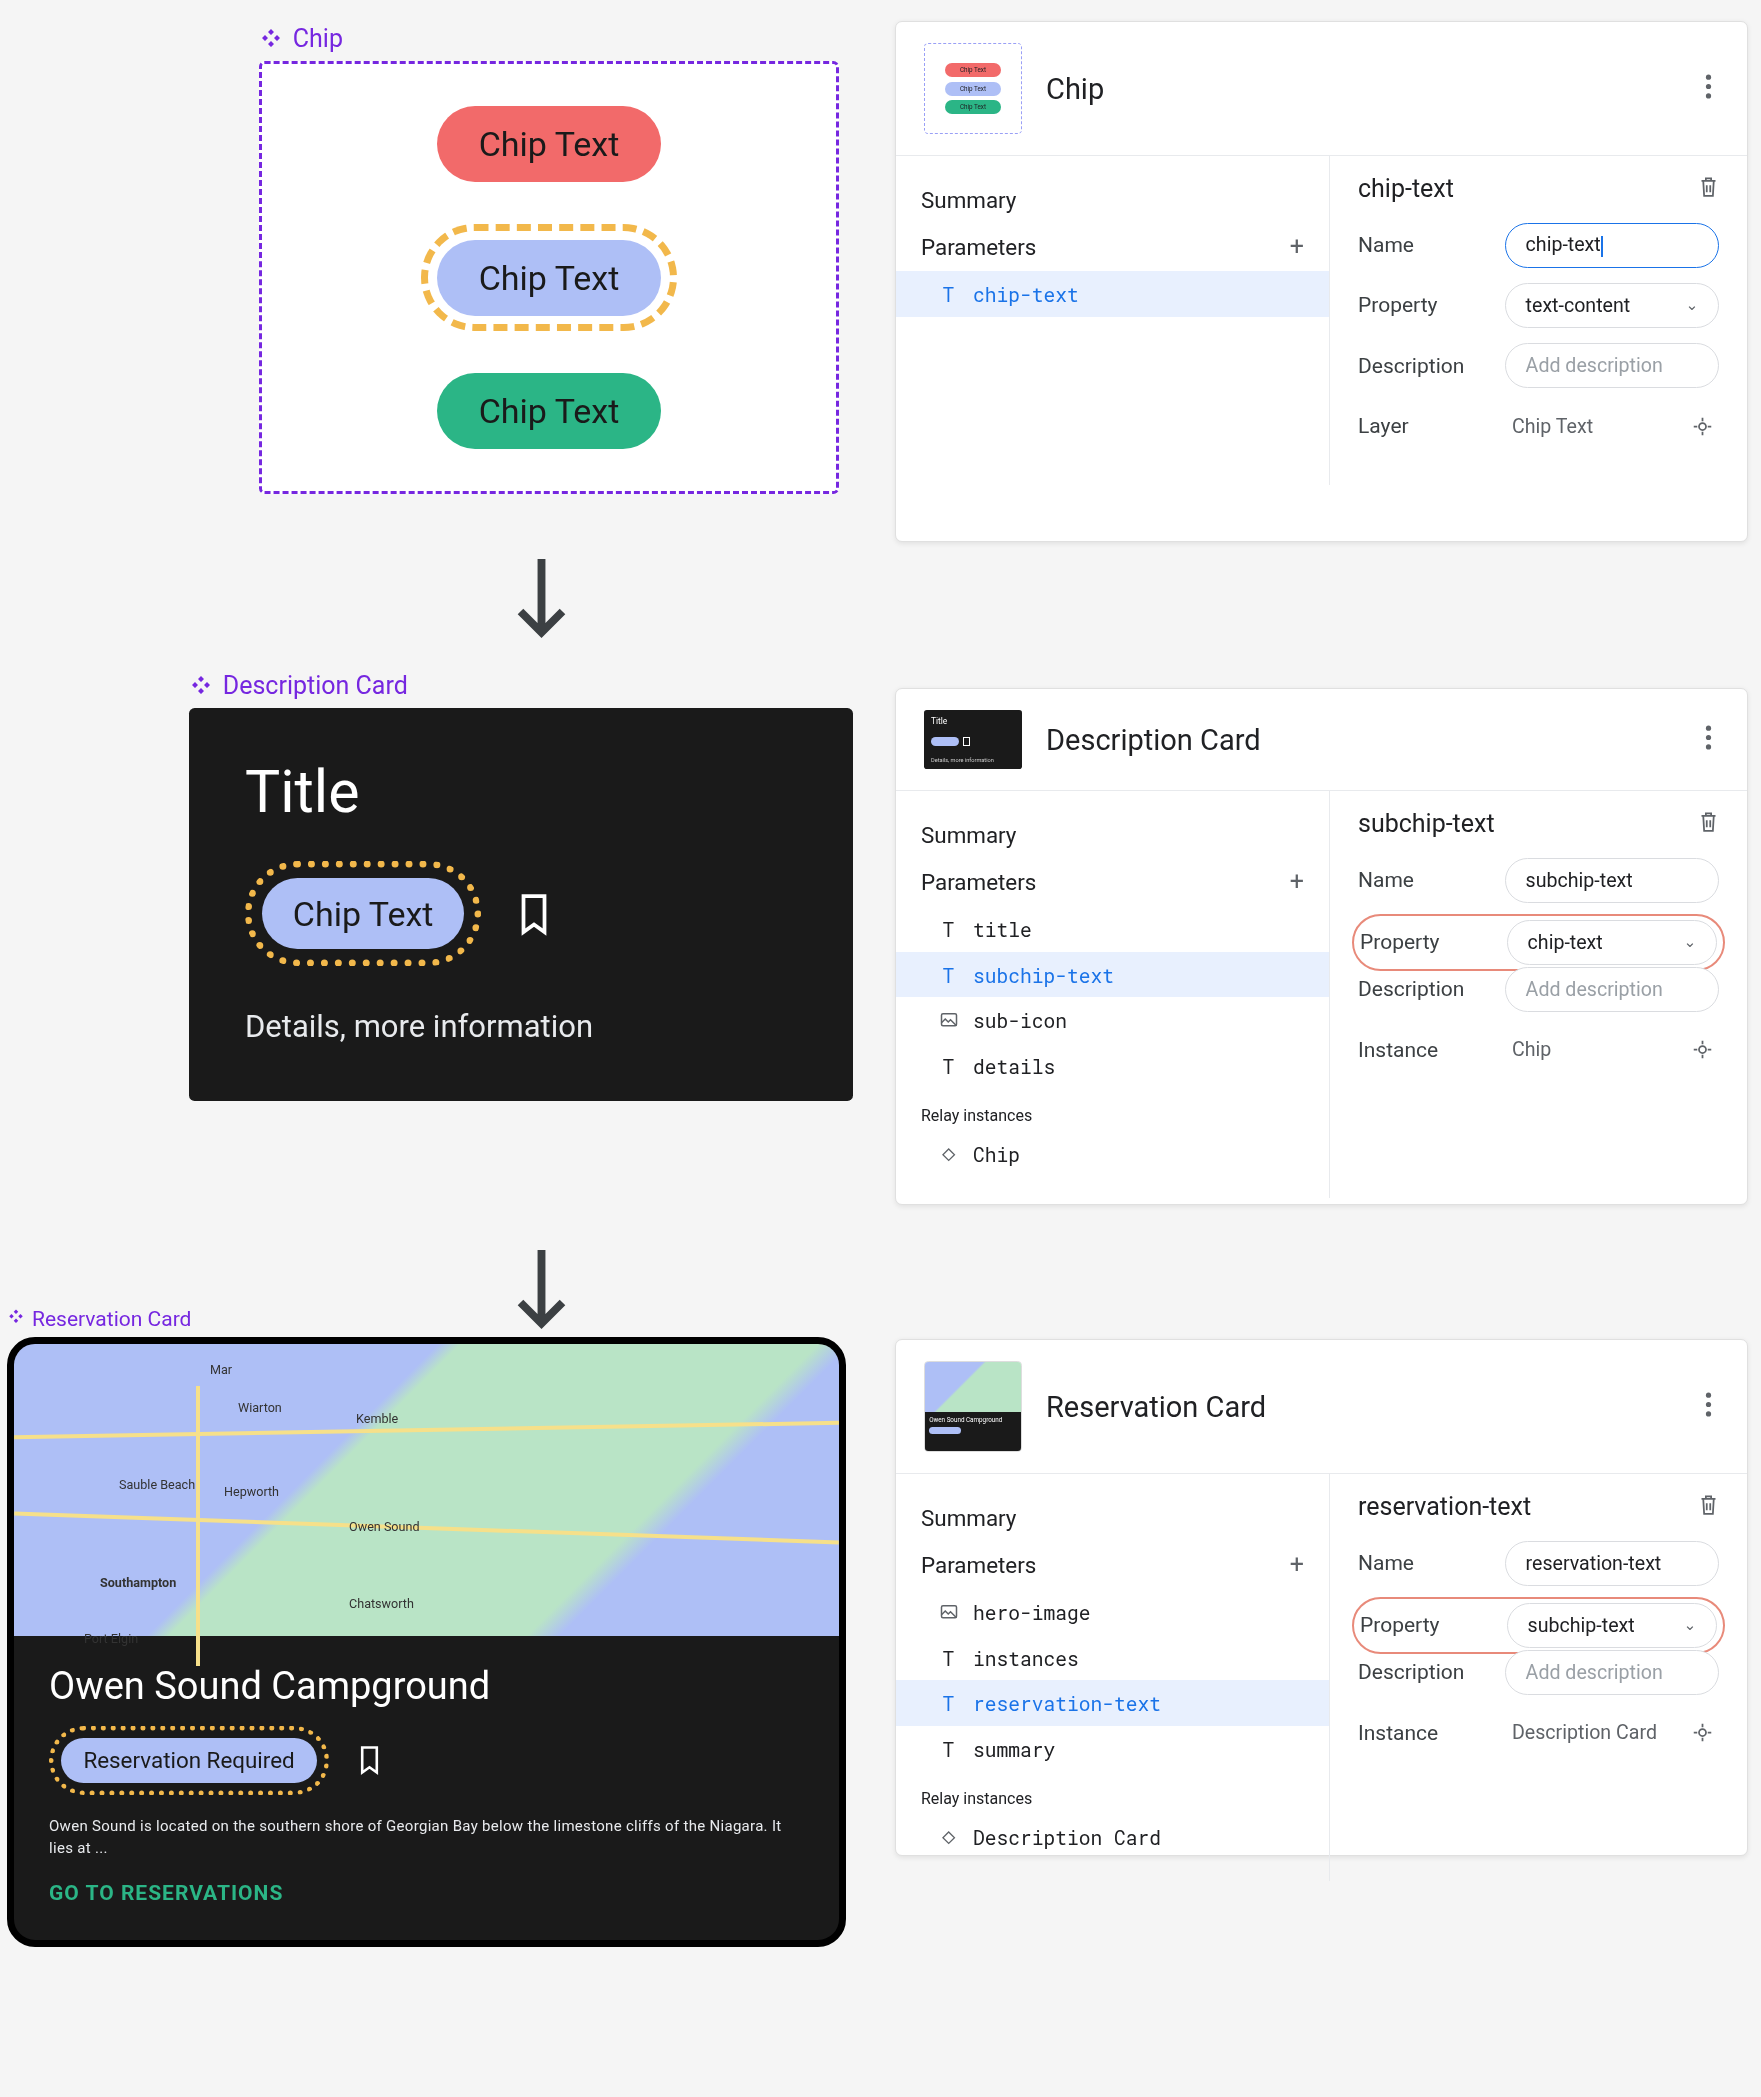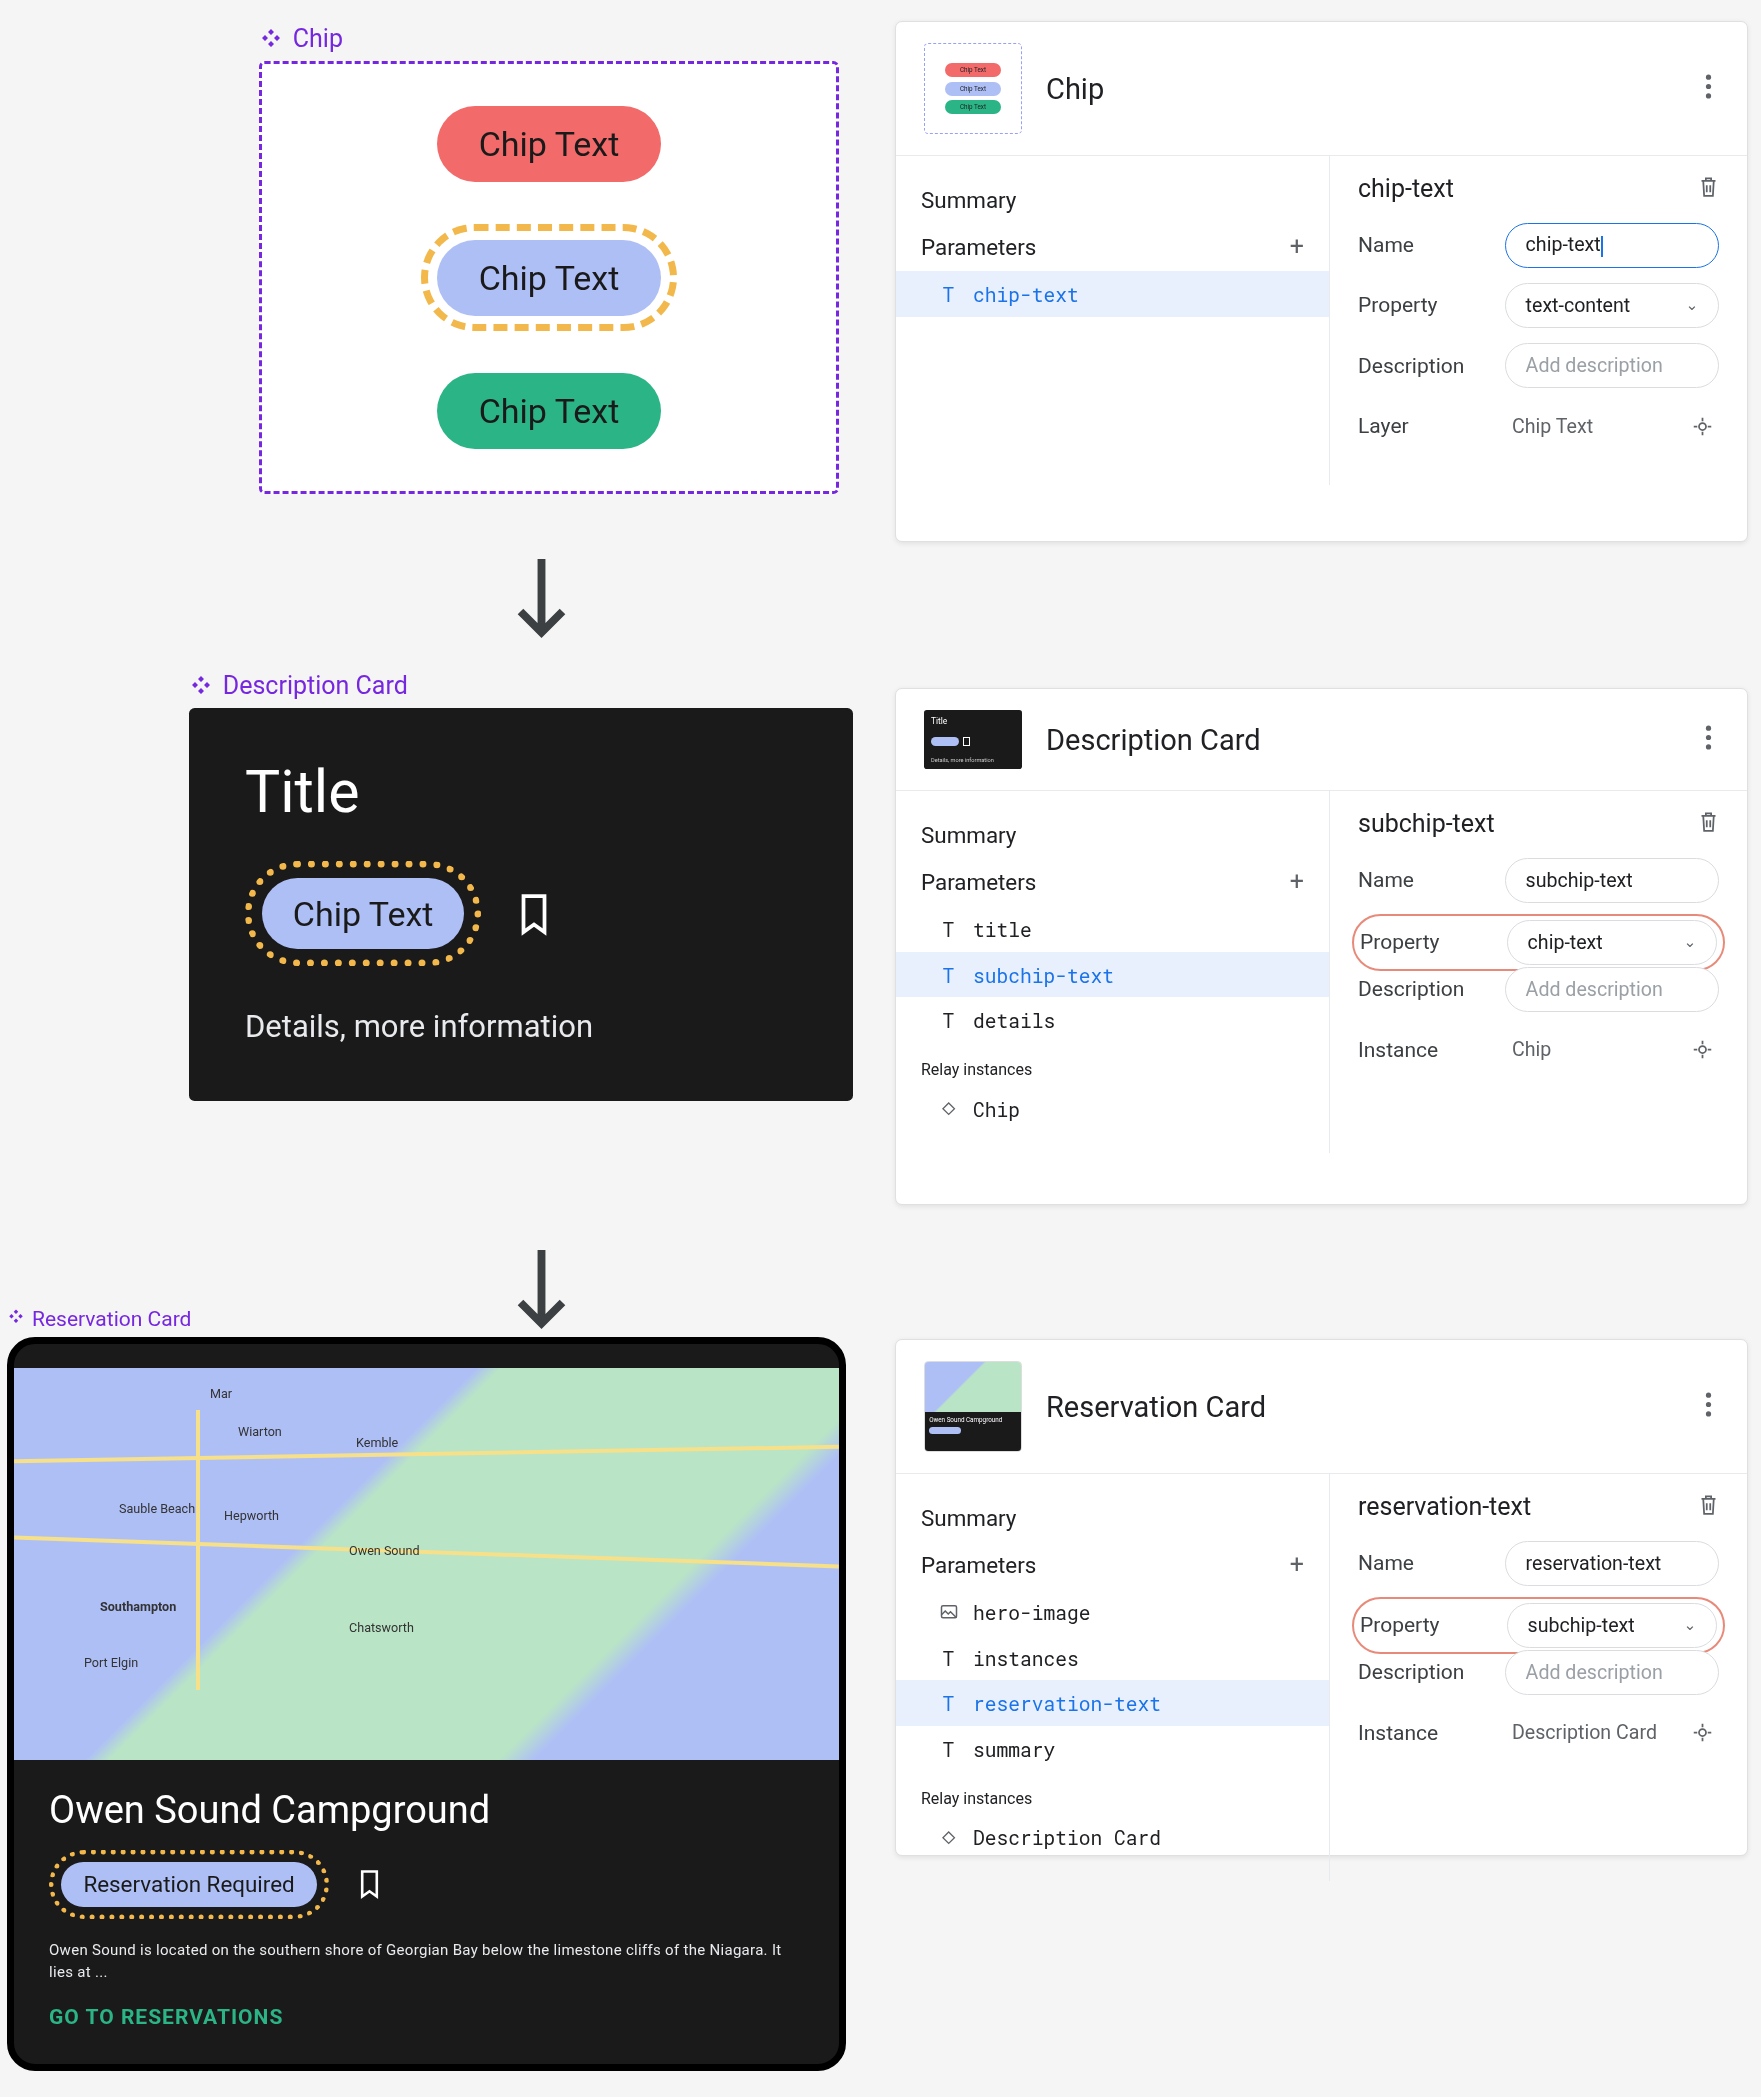--- a/index.html
+++ b/index.html
@@ -127,25 +127,24 @@
     margin-bottom: 5.6px;
   }
   .res-card {
     background: #1a1a1a;
     border: 7px solid #000;
     border-radius: 28px;
     overflow: hidden;
     color: #fff;
   }
   .map {
-    height: 392px;
+    height: 292px;
     background:
       linear-gradient(135deg,#aebff6 0%,#aebff6 38%,#b9e4c6 40%,#b9e4c6 72%,#aebff6 75%,#aebff6 100%);
     position: relative;
-    margin-top: 24px;
   }
   .map-road {
     position:absolute; background:#f6e08a; height:4.2px;
   }
   .map-town {
     position:absolute; font-size:12.6px; color:#333; background:rgba(255,255,255,0.0);
   }
   .res-body { padding: 28px 35px 35px 35px; }
   .res-headline { font-size: 38px; font-weight: 400; margin-bottom: 18px; }
   .res-row { display:flex; align-items:center; gap:28px; margin-bottom:19.6px; }
@@ -481,20 +480,29 @@
       </div>
       <div class="param-item">
         <span class="param-icon">T</span>
         <span>title</span>
       </div>
       <div class="param-item selected">
         <span class="param-icon">T</span>
         <span>subchip-text</span>
       </div>
       <div class="param-item">
+        <span class="param-icon">
+          <svg width="18" height="15.4" viewBox="0 0 24 20" fill="none" stroke="#5f6368" stroke-width="2">
+              <rect x="2" y="2" width="20" height="16" rx="2"></rect>
+              <path d="M2 14l5-5 4 4 3-3 8 8"></path>
+            </svg>
+        </span>
+        <span>sub-icon</span>
+      </div>
+      <div class="param-item">
         <span class="param-icon">T</span>
         <span>details</span>
       </div>
       <div class="relay-header">Relay instances</div>
       <div class="param-item">
         <span class="param-icon">
           <svg width="15.4" height="15.4" viewBox="0 0 24 24" fill="none" stroke="#5f6368" stroke-width="2">
               <path d="M12 3l9 9-9 9-9-9 9-9z"></path>
             </svg>
         </span>

